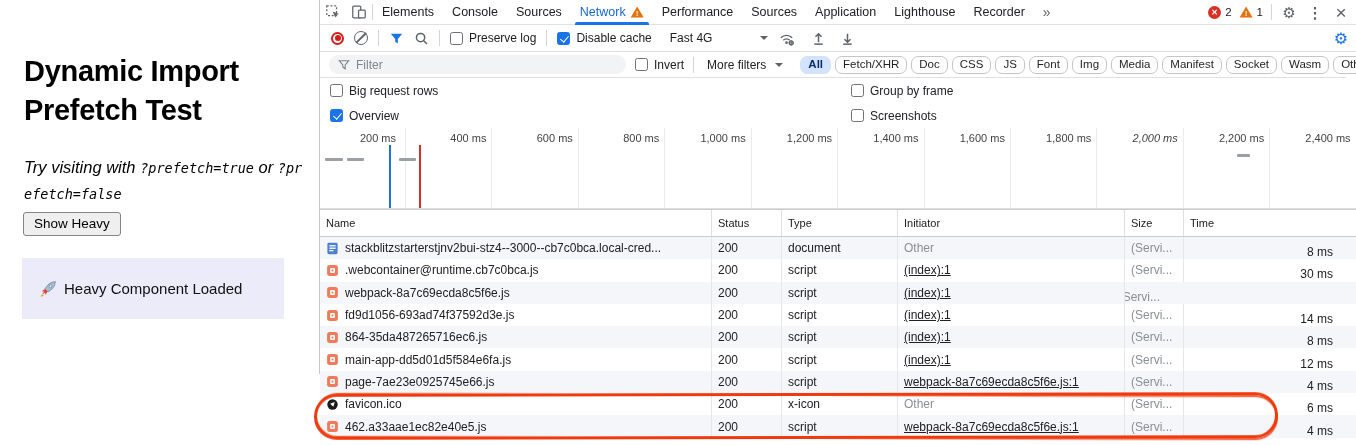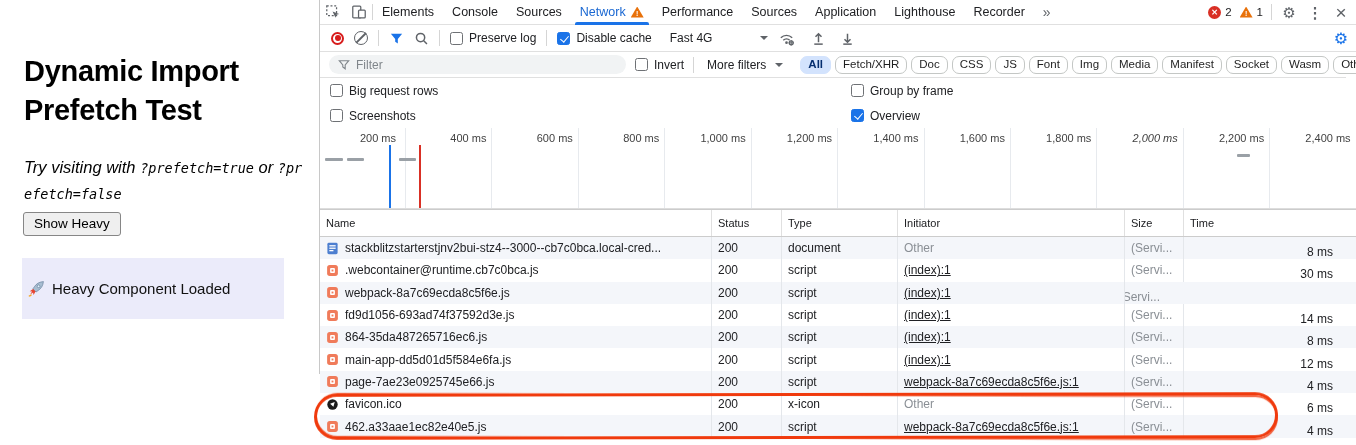--- a/index.html
+++ b/index.html
@@ -8,21 +8,21 @@
 
   
   .page-pane{ position:absolute; left:0; top:0; width:319px; height:445px; background:#fff; }
   .page-title{ position:absolute; left:24px; top:52px; width:272px;
     font-size:29px; line-height:39px; font-weight:700; color:#000; letter-spacing:-.3px;}
   .intro{ position:absolute; left:24px; top:155px; width:280px; font-size:16.5px; line-height:25px; color:#000;font-style:italic;}
   .intro code{ font-family:"DejaVu Sans Mono", monospace; font-size:13.5px; word-break:break-all;}
   .show-heavy{ position:absolute; left:23px; top:212px; font-size:13.5px; color:#000;
     background:#efefef; border:1px solid #868686; border-radius:3px; padding:3px 10px 4px; cursor:pointer;}
   .status-box{ position:absolute; left:22px; top:258px; width:262px; height:61px;
-    background:#ebebfa; display:flex; align-items:center; padding-left:5px; gap:7px; font-size:15px; color:#111;}
+    background:#ebebfa; display:flex; align-items:center; padding-left:17px; gap:7px; font-size:15px; color:#111;}
 
   
   .devtools{ position:absolute; left:319px; top:0; width:1037px; height:374px;
     border-left:1px solid #c8c8c8; background:#fff; font-size:12px; }
   .sep{ width:1px; height:16px; background:#d5d5d5; flex:0 0 1px; }
 
   
   .dt-tabsbar{ position:absolute; left:0; top:0; right:0; height:25px; display:flex; align-items:center;
     border-bottom:1px solid #e0e0e0; }
   .tool-ic{ width:26px; height:24px; display:flex; align-items:center; justify-content:center; cursor:pointer; flex:0 0 auto;}
@@ -303,26 +303,26 @@
   <div class="dt-options">
       <label class="opt">
         <span class="cb"></span>
         <span>Big request rows</span>
       </label>
       <label class="opt">
         <span class="cb"></span>
         <span>Group by frame</span>
       </label>
       <label class="opt">
+        <span class="cb on"></span>
+        <span>Overview</span>
+      </label>
+      <label class="opt">
         <span class="cb"></span>
         <span>Screenshots</span>
-      </label>
-      <label class="opt">
-        <span class="cb on"></span>
-        <span>Overview</span>
       </label>
     </div>
 
   <div class="dt-overview">
       <div class="ov-grid" style="left: 85px;"></div>
       <span class="ov-label" style="left: 4px;">200 ms</span>
       <div class="ov-grid" style="left: 171.42px;"></div>
       <span class="ov-label" style="left: 94.42px;">400 ms</span>
       <div class="ov-grid" style="left: 257.84px;"></div>
       <span class="ov-label" style="left: 180.84px;">600 ms</span>

